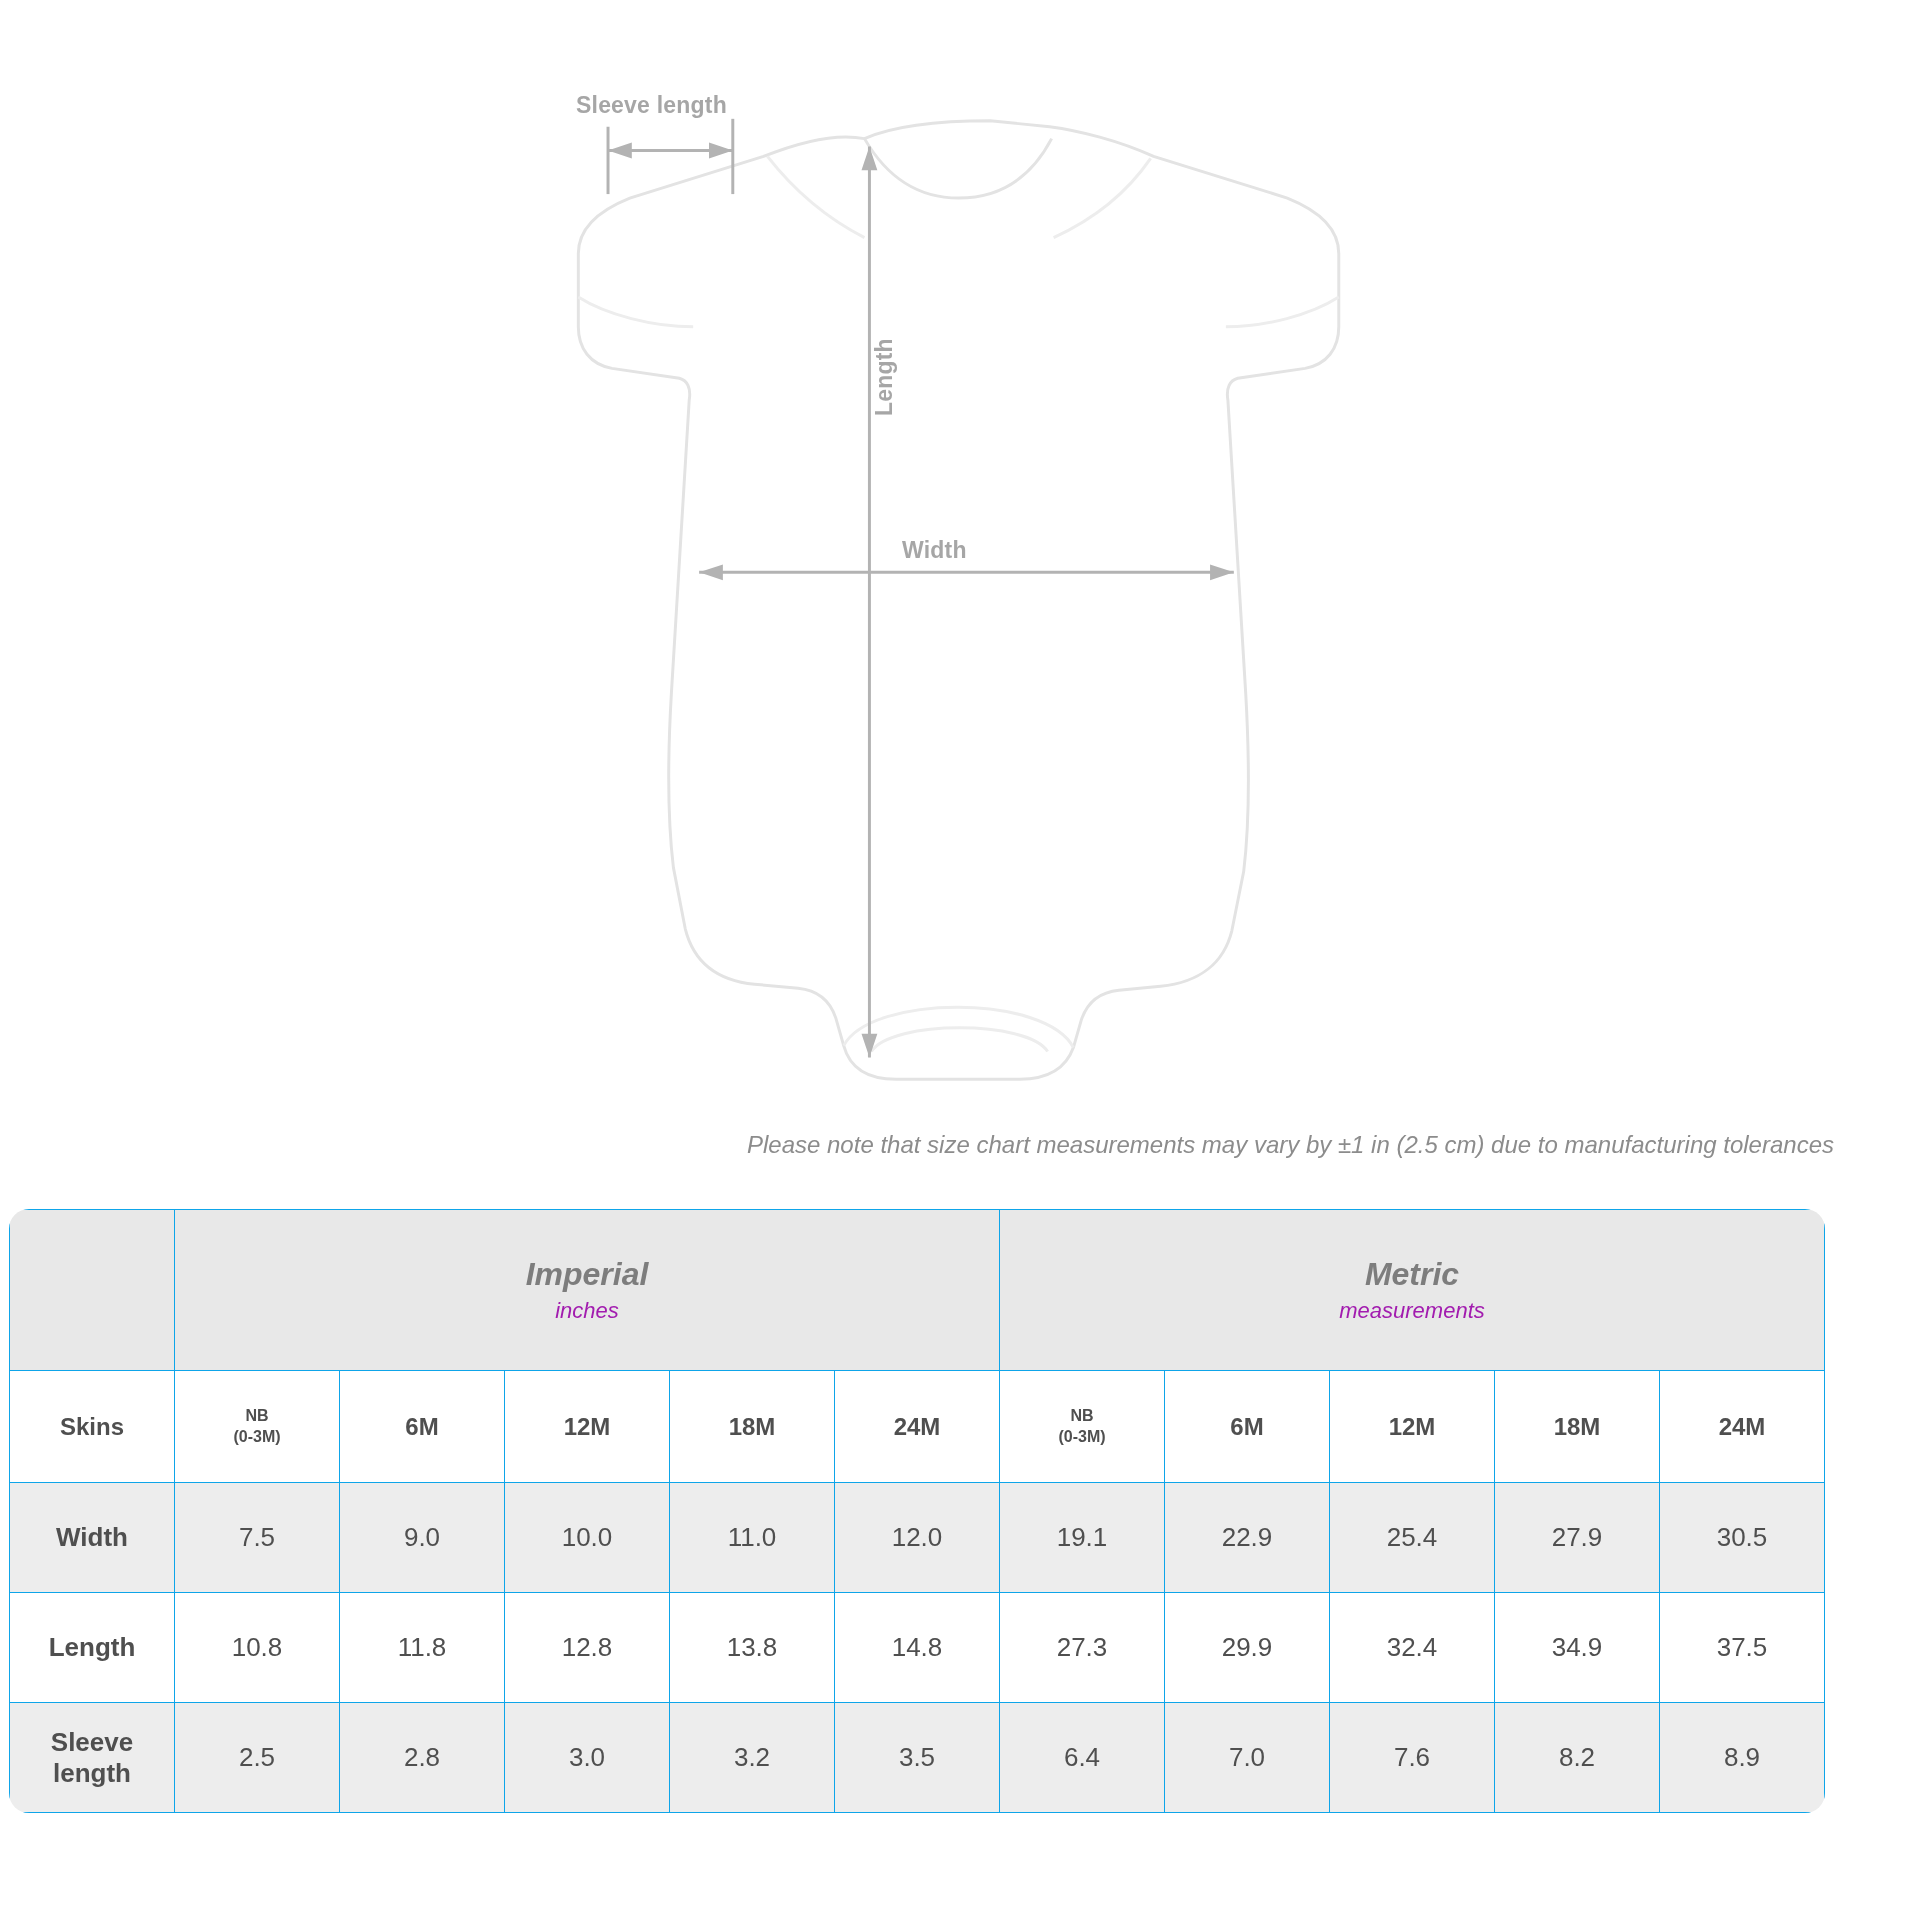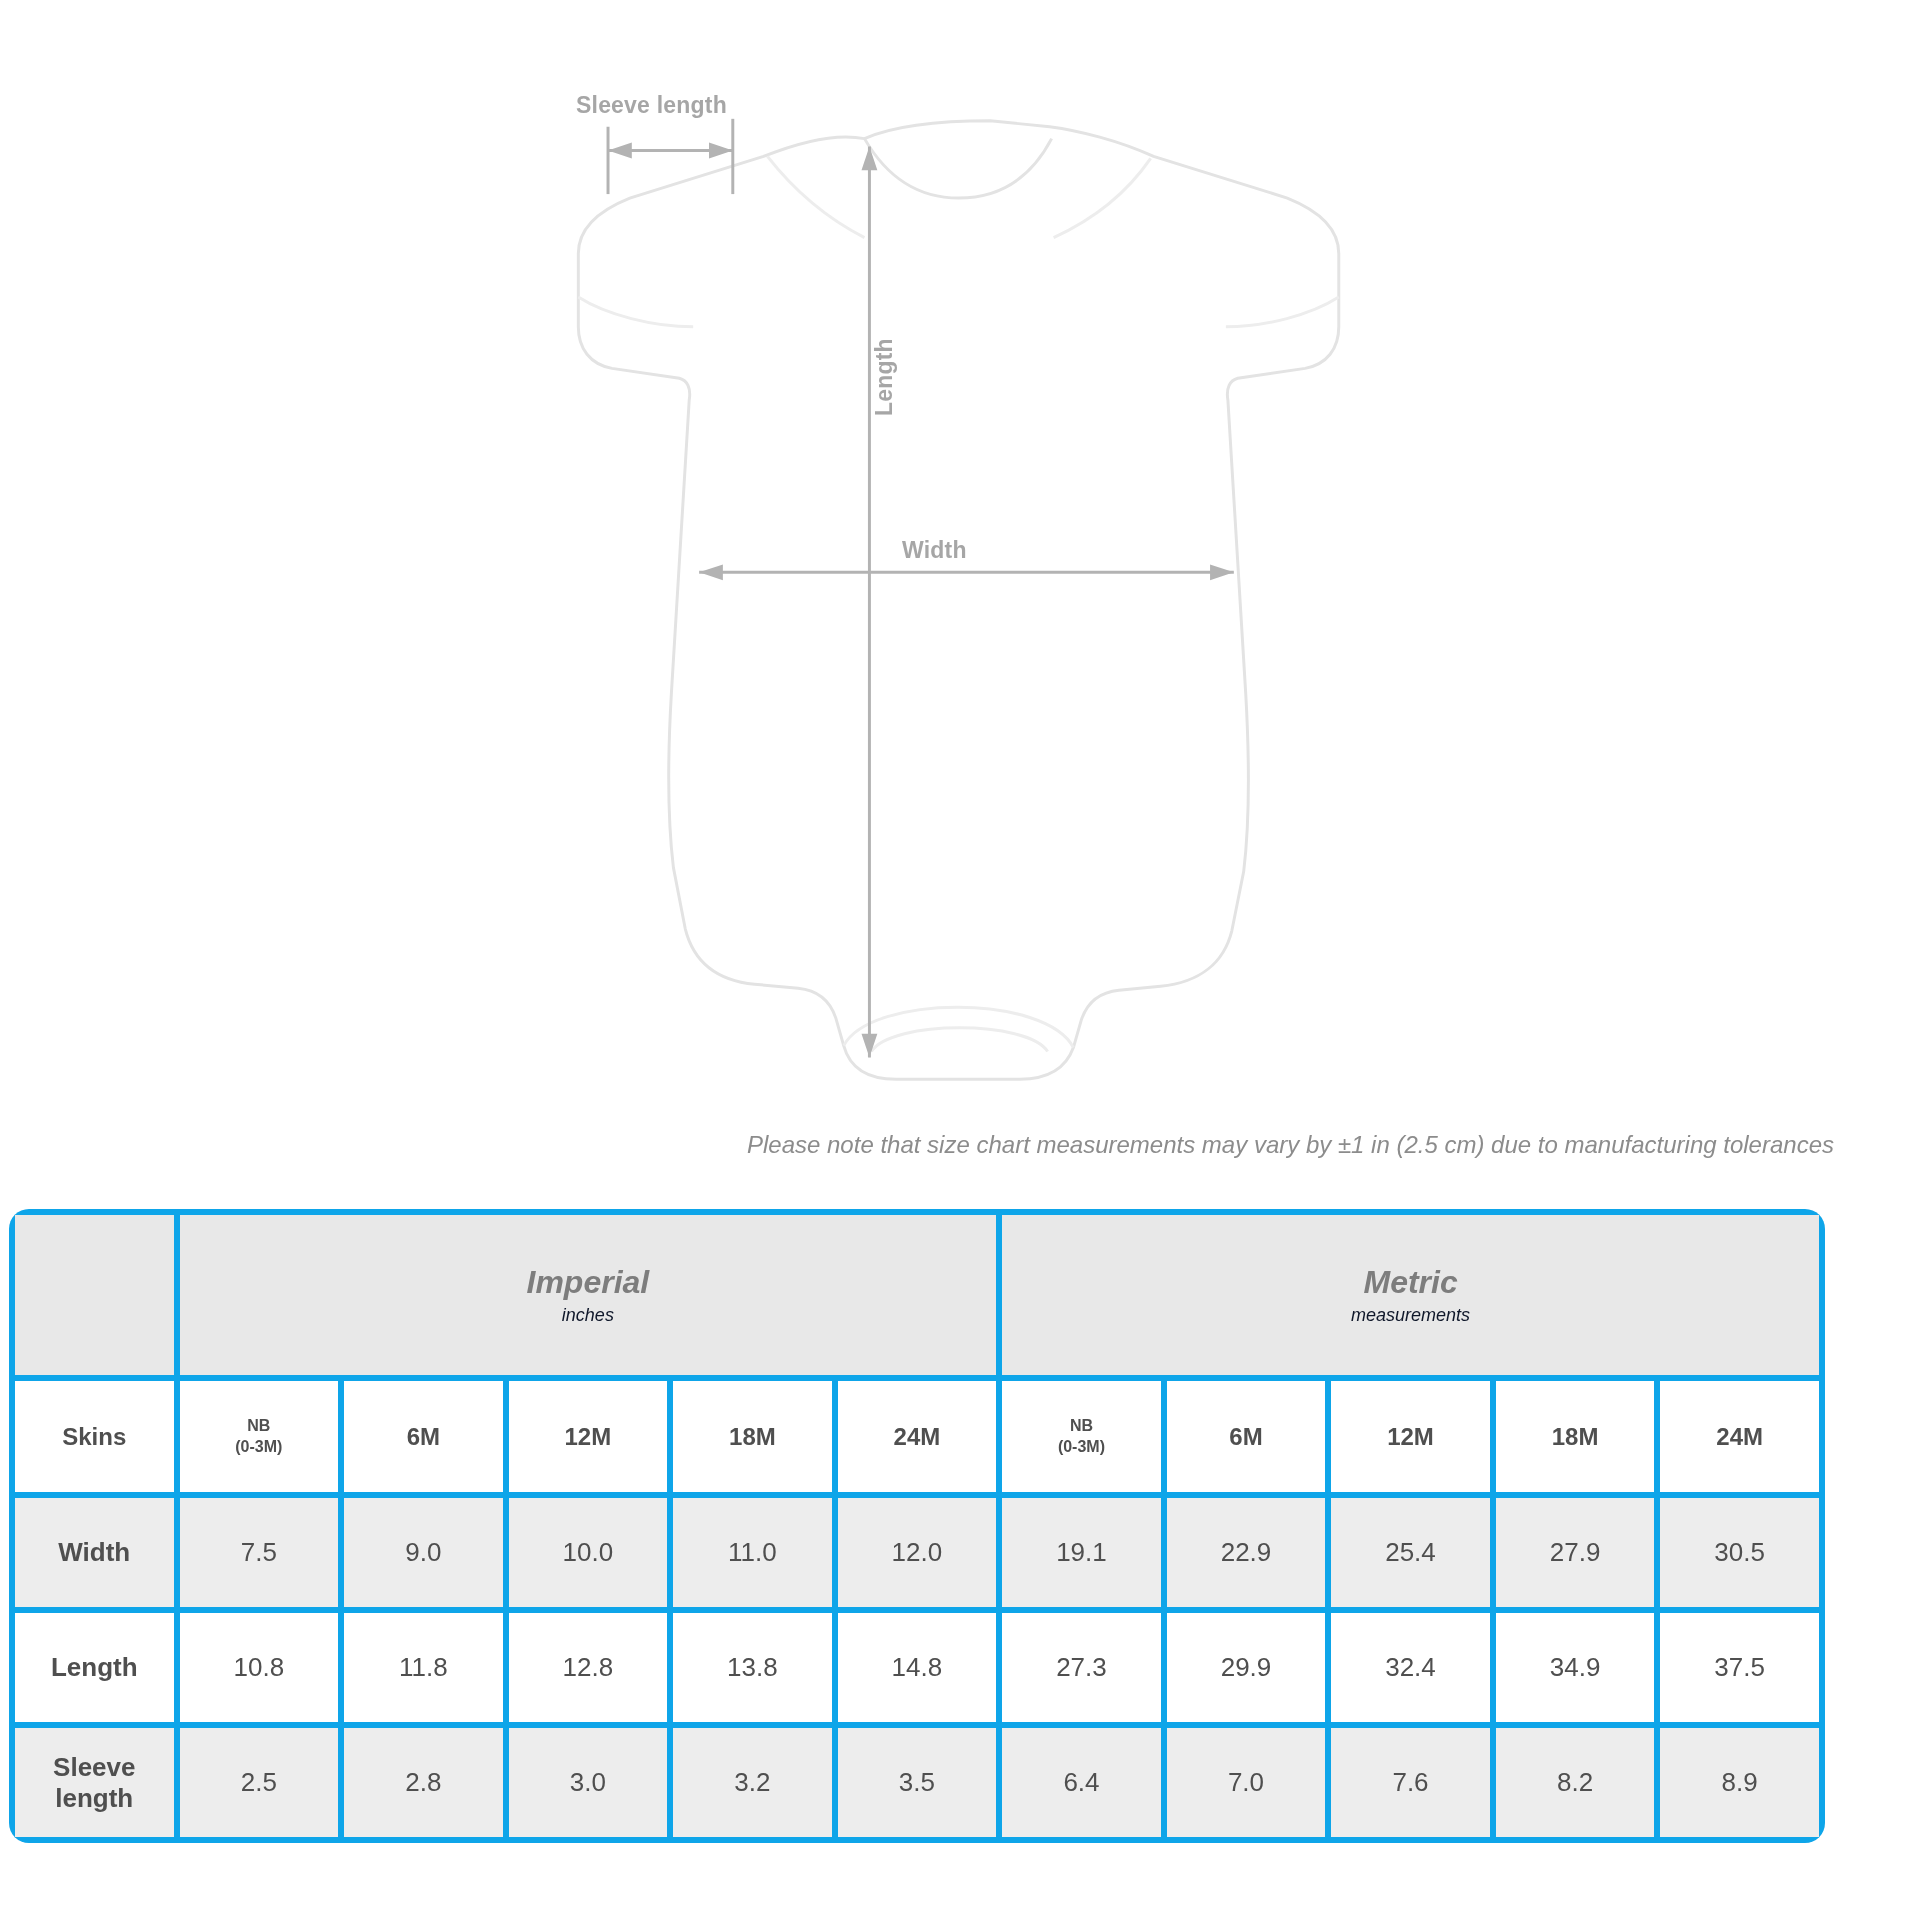--- a/index.html
+++ b/index.html
@@ -79,39 +79,39 @@
     width: 1816px;
   }
   table.size-table {
     width: 100%;
     border-collapse: collapse;
     table-layout: fixed;
     border-radius: 20px;
     overflow: hidden;
   }
   table.size-table td, table.size-table th {
-    border: 6px solid #0ea5e9;
+    border: 1px solid #0ea5e9;
     text-align: center;
     vertical-align: middle;
   }
   .unit-head {
     background: #e8e8e8;
     height: 158px;
   }
   .unit-head .unit-name {
     font-size: 32px;
     font-style: italic;
     font-weight: bold;
     color: #7d7d7d;
     line-height: 1.25;
   }
   .unit-head .unit-sub {
-    font-size: 18px;
+    font-size: 22px;
     font-style: italic;
-    color: #0f172a;
+    color: #a21caf;
     line-height: 1.5;
   }
   .blank-head {
     background: #e8e8e8;
   }
   tr.header-row td {
     background: #ffffff;
     height: 109px;
     font-size: 24px;
     font-weight: bold;

